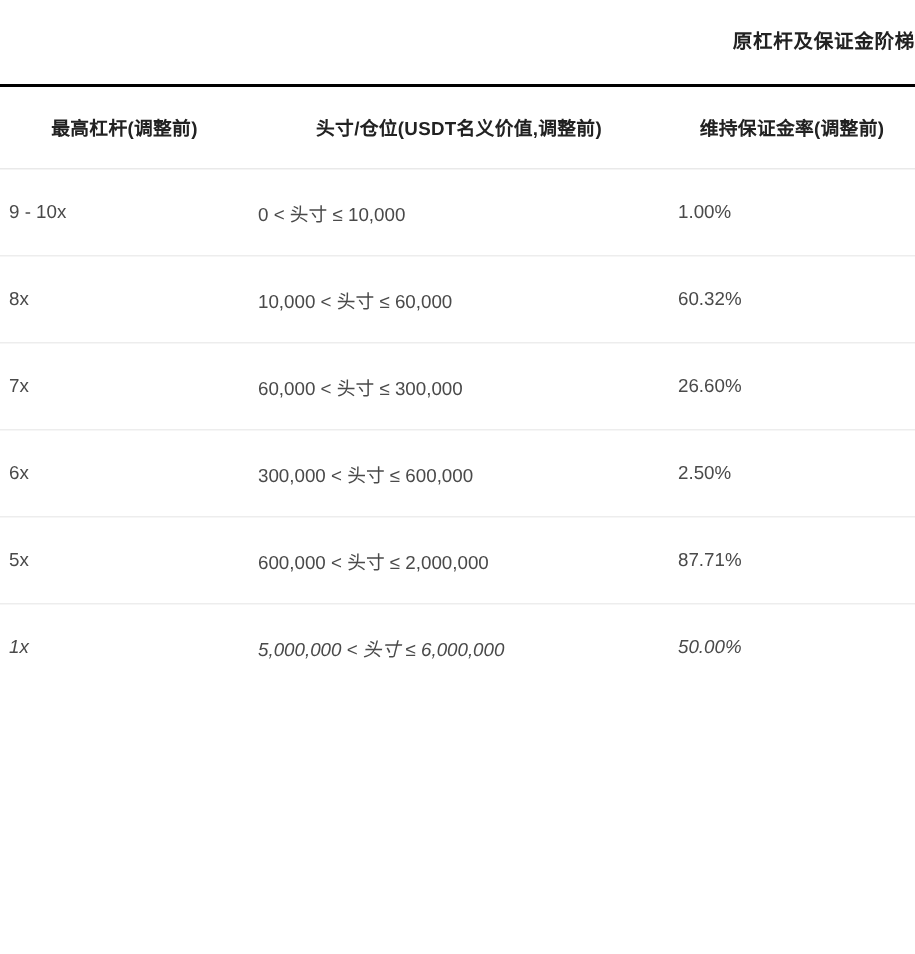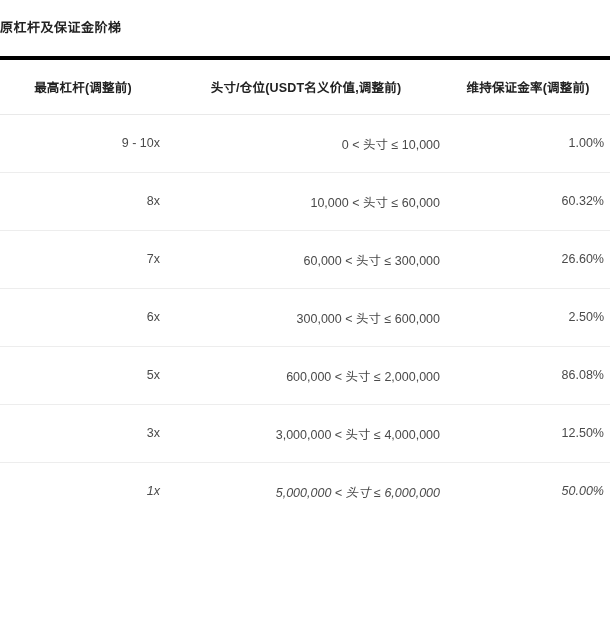--- a/index.html
+++ b/index.html
@@ -24,40 +24,40 @@
     table-layout: fixed;
   }
   table.ladder caption {
     caption-side: top;
     font-size: 13px;
     font-weight: bold;
     color: #222222;
     letter-spacing: 0.5px;
     height: 56px;
     line-height: 56px;
-    border-bottom: 4px solid #000000;
-    text-align: left;
+    border-bottom: 2px solid #000000;
+    text-align: right;
   }
   table.ladder th {
     font-size: 12.5px;
     font-weight: bold;
     color: #222222;
     height: 54px;
     border-bottom: 1px solid #e9e9e9;
     text-align: center;
     padding: 0 20px;
     box-sizing: border-box;
     letter-spacing: 0.2px;
   }
   table.ladder td {
     font-size: 12.5px;
     color: #4a4a4a;
     height: 58px;
     border-bottom: 1px solid #ededed;
-    text-align: right;
+    text-align: left;
     padding: 0 6px;
     box-sizing: border-box;
   }
   table.ladder tr:last-child td {
     border-bottom: none;
     font-style: italic;
   }
   .col-lev { width: 166px; }
   .col-size { width: 280px; }
   .col-mmr { width: 164px; }
@@ -100,26 +100,21 @@
         <td class="cell-mmr">26.60%</td>
       </tr>
       <tr>
         <td class="cell-lev">6x</td>
         <td class="cell-size">300,000 &lt; 头寸 ≤ 600,000</td>
         <td class="cell-mmr">2.50%</td>
       </tr>
       <tr>
         <td class="cell-lev">5x</td>
         <td class="cell-size">600,000 &lt; 头寸 ≤ 2,000,000</td>
-        <td class="cell-mmr">86.08%</td>
-      </tr>
-      <tr>
-        <td class="cell-lev">3x</td>
-        <td class="cell-size">3,000,000 &lt; 头寸 ≤ 4,000,000</td>
-        <td class="cell-mmr">12.50%</td>
+        <td class="cell-mmr">87.71%</td>
       </tr>
       <tr>
         <td class="cell-lev">1x</td>
         <td class="cell-size">5,000,000 &lt; 头寸 ≤ 6,000,000</td>
         <td class="cell-mmr">50.00%</td>
       </tr>
     </tbody>
   </table>
 </div>
 

